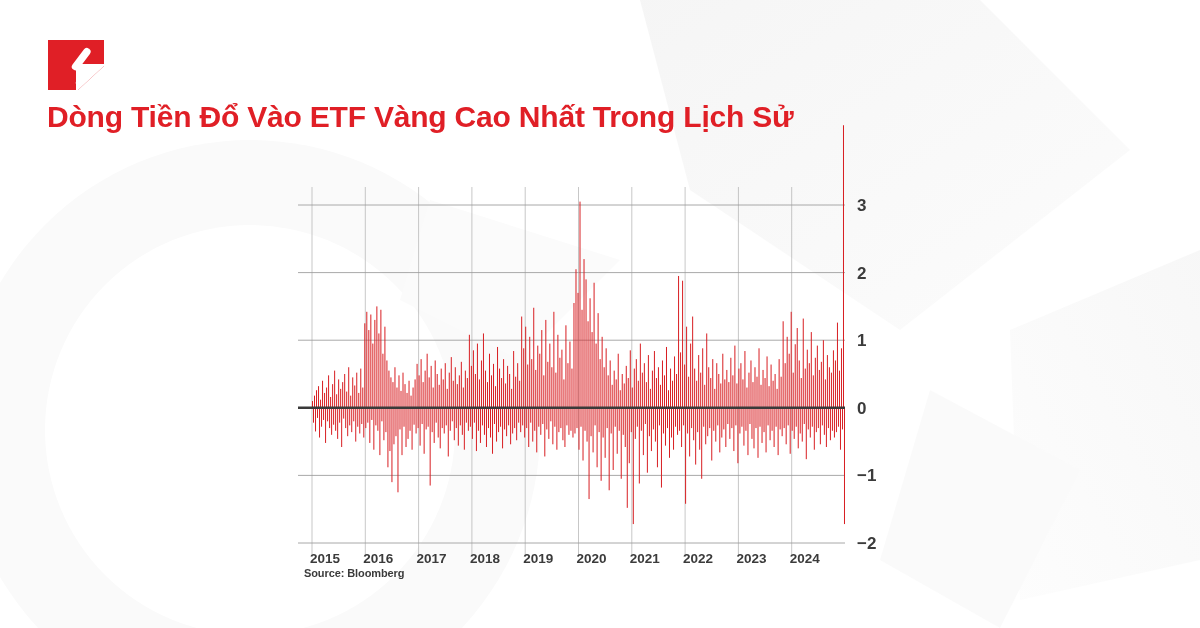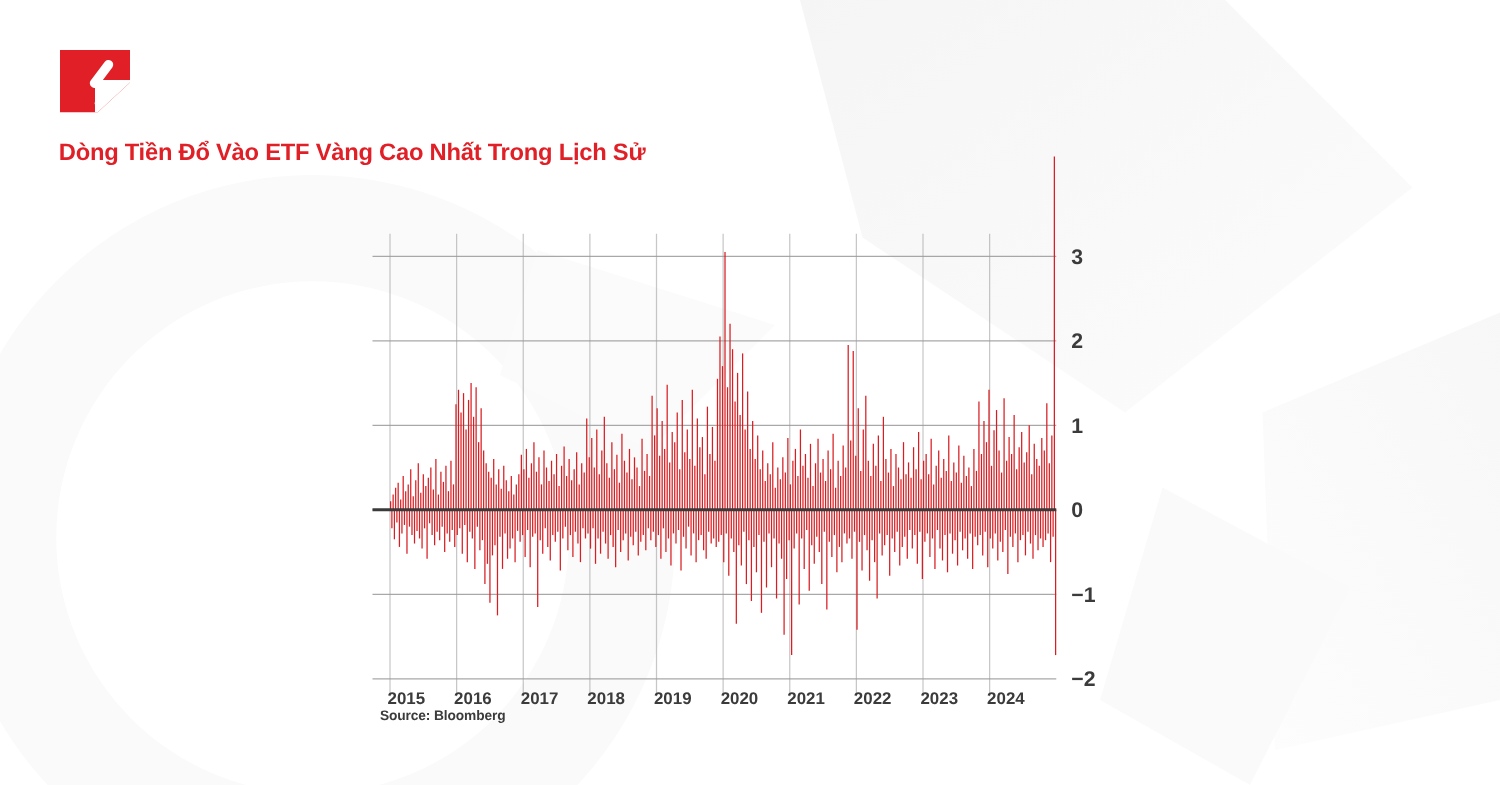--- a/index.html
+++ b/index.html
@@ -15,23 +15,23 @@
   #bg-watermark{ position:absolute; inset:0; pointer-events:none; z-index:0; }
 
   
   #brand-logo{
     position:absolute; left:48px; top:40px;
     width:56px; height:50px; z-index:3;
   }
 
   
   #page-title{
-    position:absolute; left:47px; top:112px;
+    position:absolute; left:47px; top:100px;
     z-index:3;
-    font-size:19px;
+    font-size:30px;
     font-weight:bold;
     letter-spacing:-0.2px;
     line-height:1.15;
     white-space:nowrap;
   }
 
   
   #chart-figure{
     position:absolute; left:0; top:0;
     width:1200px; height:628px;

